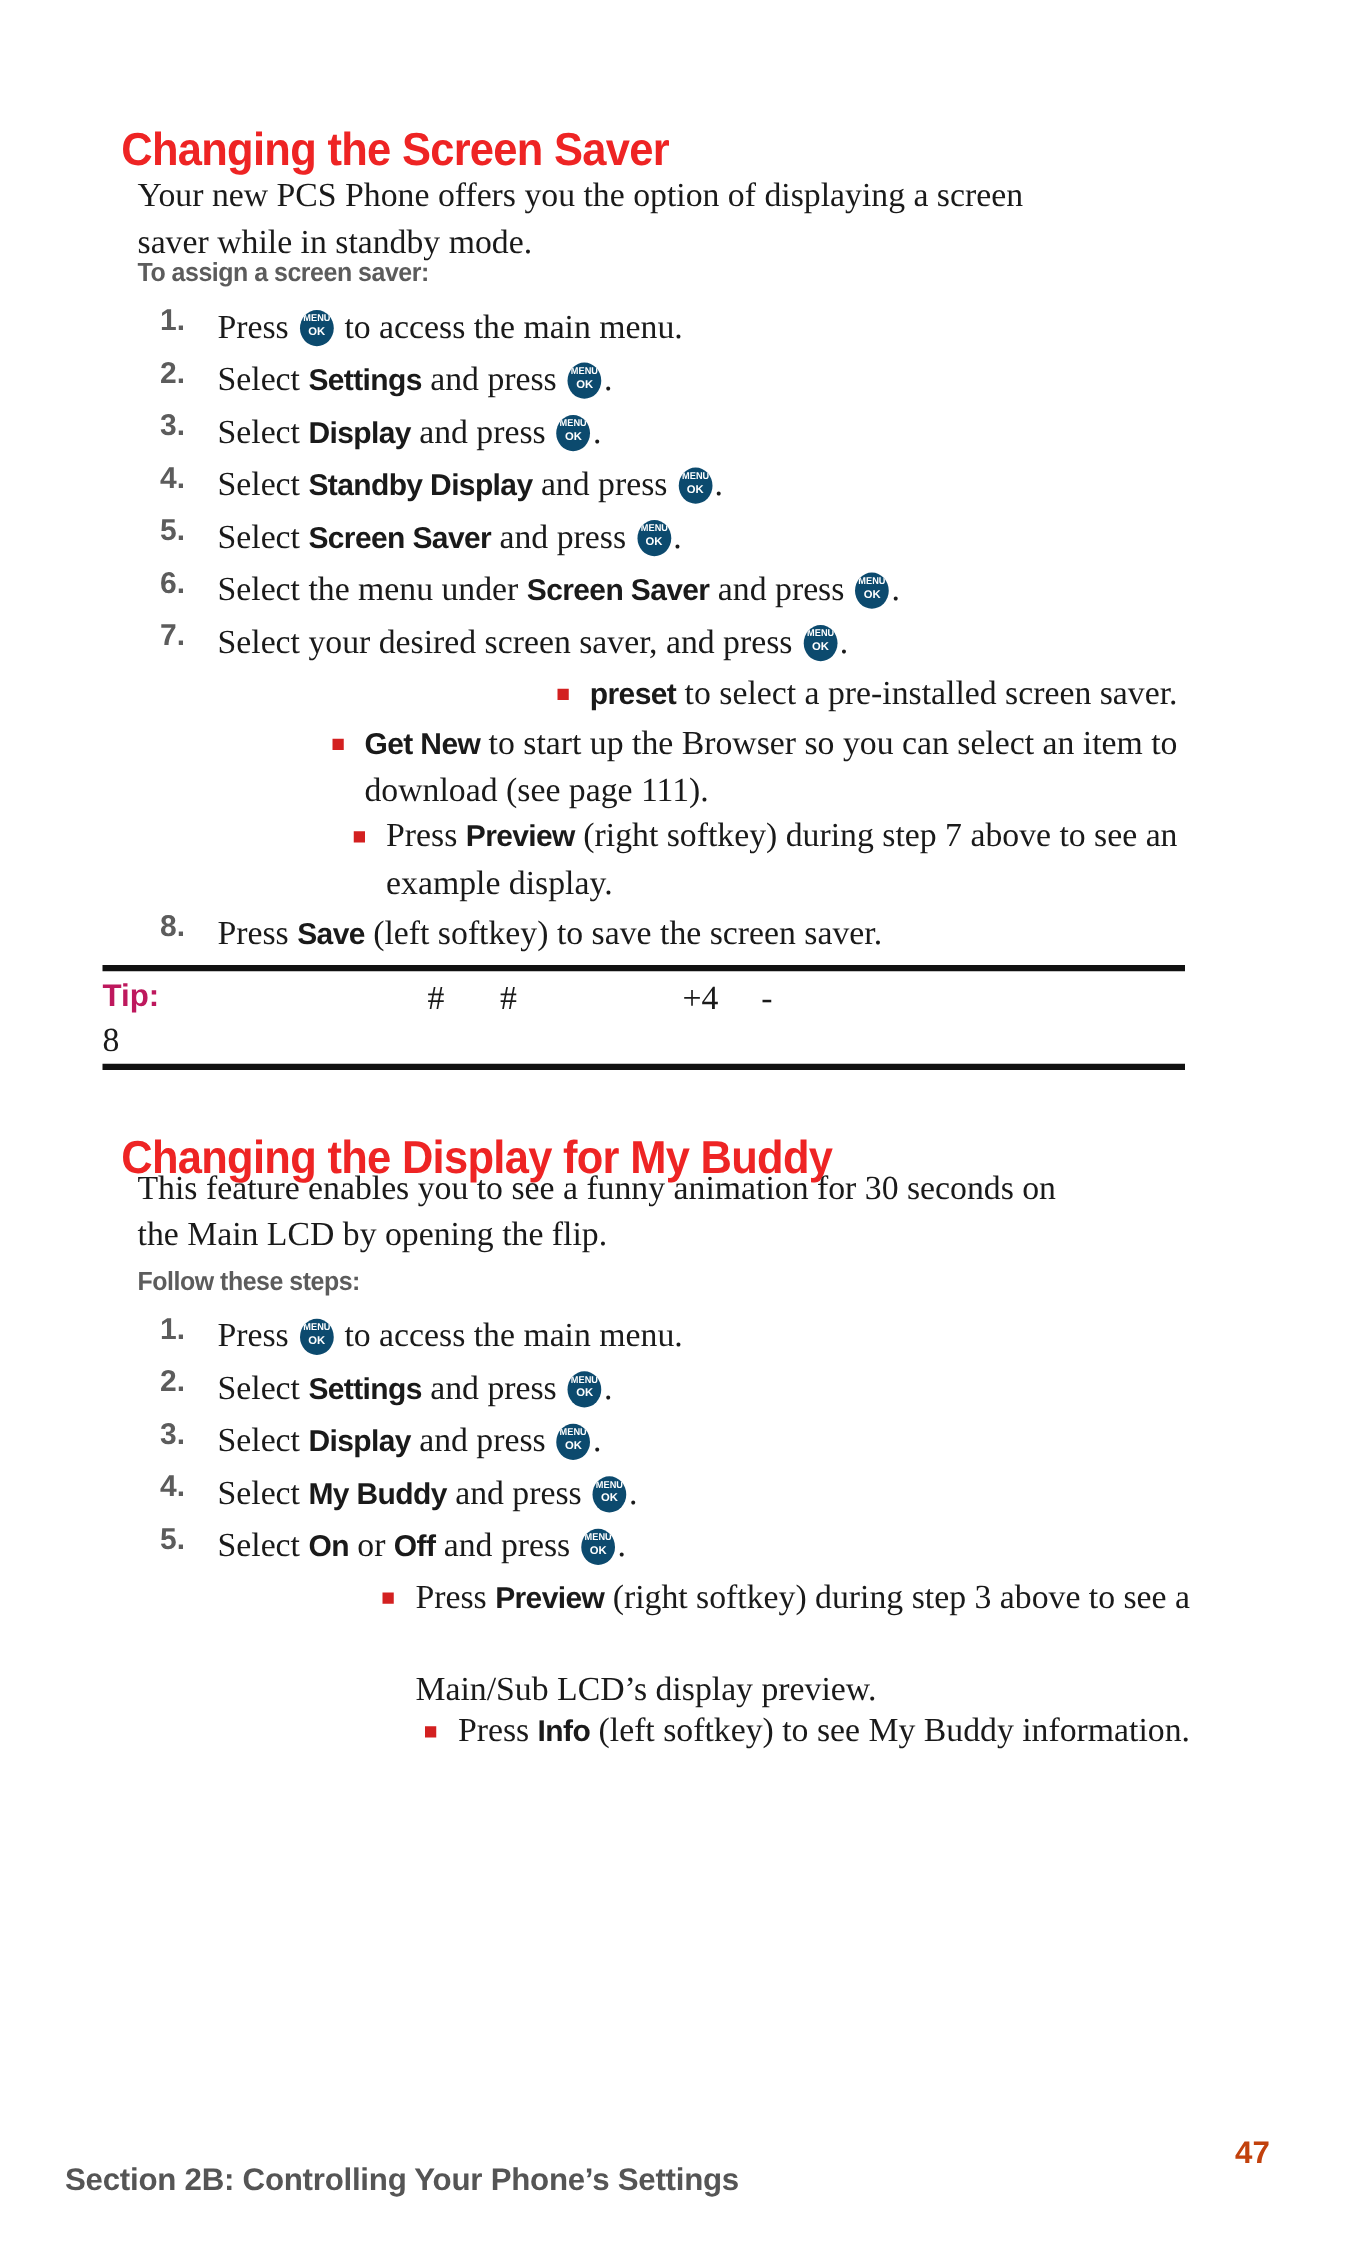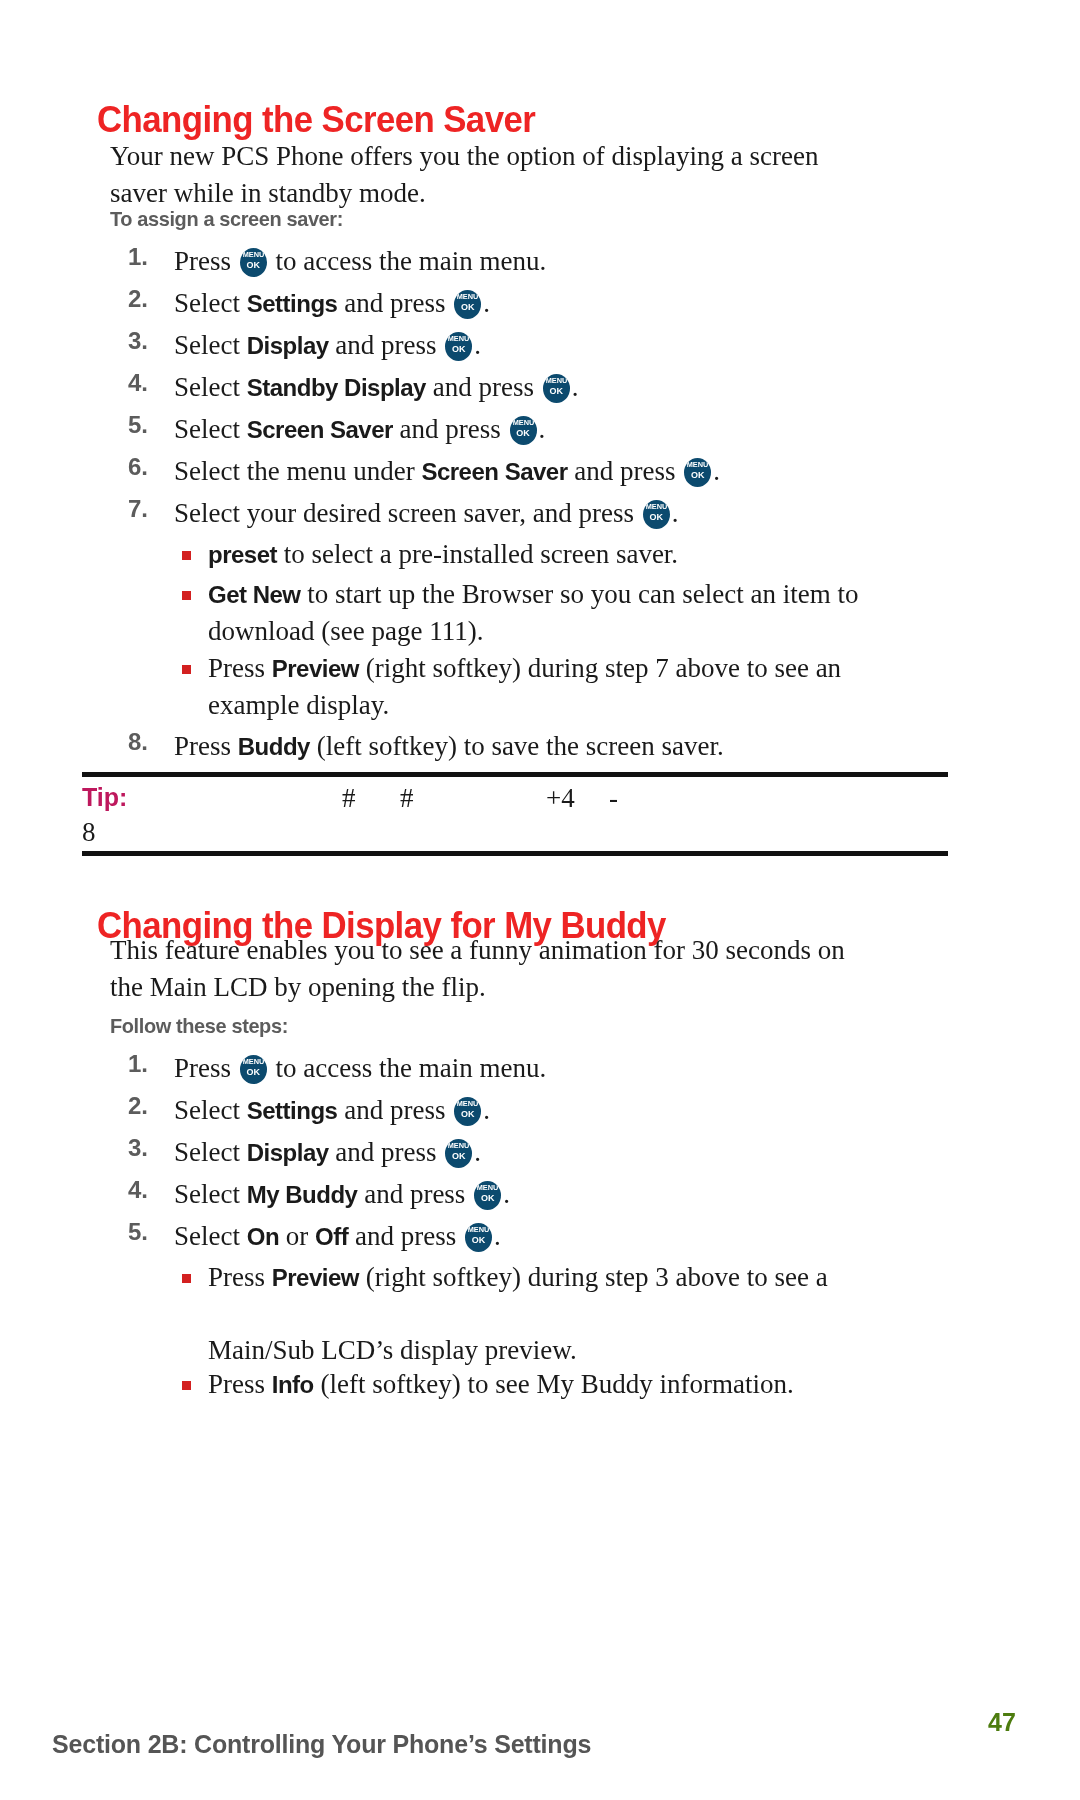--- a/index.html
+++ b/index.html
@@ -119,20 +119,21 @@
     font-weight: bold;
     font-size: 9px;
     line-height: 9px;
   }
 
   
   .bullet-item {
     position: absolute;
     display: flex;
     align-items: flex-start;
+    justify-content: flex-end;
   }
   .bullet-sq {
     width: 9px;
     height: 9px;
     background: #d32020;
     flex: 0 0 9px;
     margin-top: 15px;
     margin-right: 17px;
   }
   .bullet-text {
@@ -181,21 +182,21 @@
     font-size: 25px;
     color: #555555;
     letter-spacing: -0.2px;
     white-space: nowrap;
   }
   .footer-page {
     position: absolute;
     font-family: "Liberation Sans", sans-serif;
     font-weight: bold;
     font-size: 25px;
-    color: #4d7c0f;
+    color: #c2410c;
   }
 </style>
 </head>
 <body>
 
 <div class="page">
 
   <h1 class="section-head" style="left:97px; top:74px;">Changing the Screen Saver</h1>
 
   <div class="para" style="left:110px; top:138px; width:830px;">
@@ -250,21 +251,21 @@
     <span class="bullet-text"><span class="bold-term">Get New</span><span> to start up the Browser so you can select an item to</span><br><span>download (see page 111).</span></span>
   </div>
 
   <div class="bullet-item" style="left:182px; top:650px; width:760px;">
     <span class="bullet-sq"></span>
     <span class="bullet-text"><span>Press </span><span class="bold-term">Preview</span><span> (right softkey) during step 7 above to see an</span><br><span>example display.</span></span>
   </div>
 
   <div class="step" style="left:128px; top:728px;">
     <span class="step-num">8.</span>
-    <span class="step-text"><span>Press </span><span class="bold-term">Buddy</span><span> (left softkey) to save the screen saver.</span></span>
+    <span class="step-text"><span>Press </span><span class="bold-term">Save</span><span> (left softkey) to save the screen saver.</span></span>
   </div>
 
   <div class="tip-box" style="top:772px;">
     <div class="rule-top"></div>
     <div class="tip-inner">
       <span class="tip-label">Tip:</span>
       <span class="tip-frag" style="left:260px; top:6px;">#</span>
       <span class="tip-frag" style="left:318px; top:6px;">#</span>
       <span class="tip-frag" style="left:464px; top:6px;">+4</span>
       <span class="tip-frag" style="left:527px; top:6px;">-</span>

